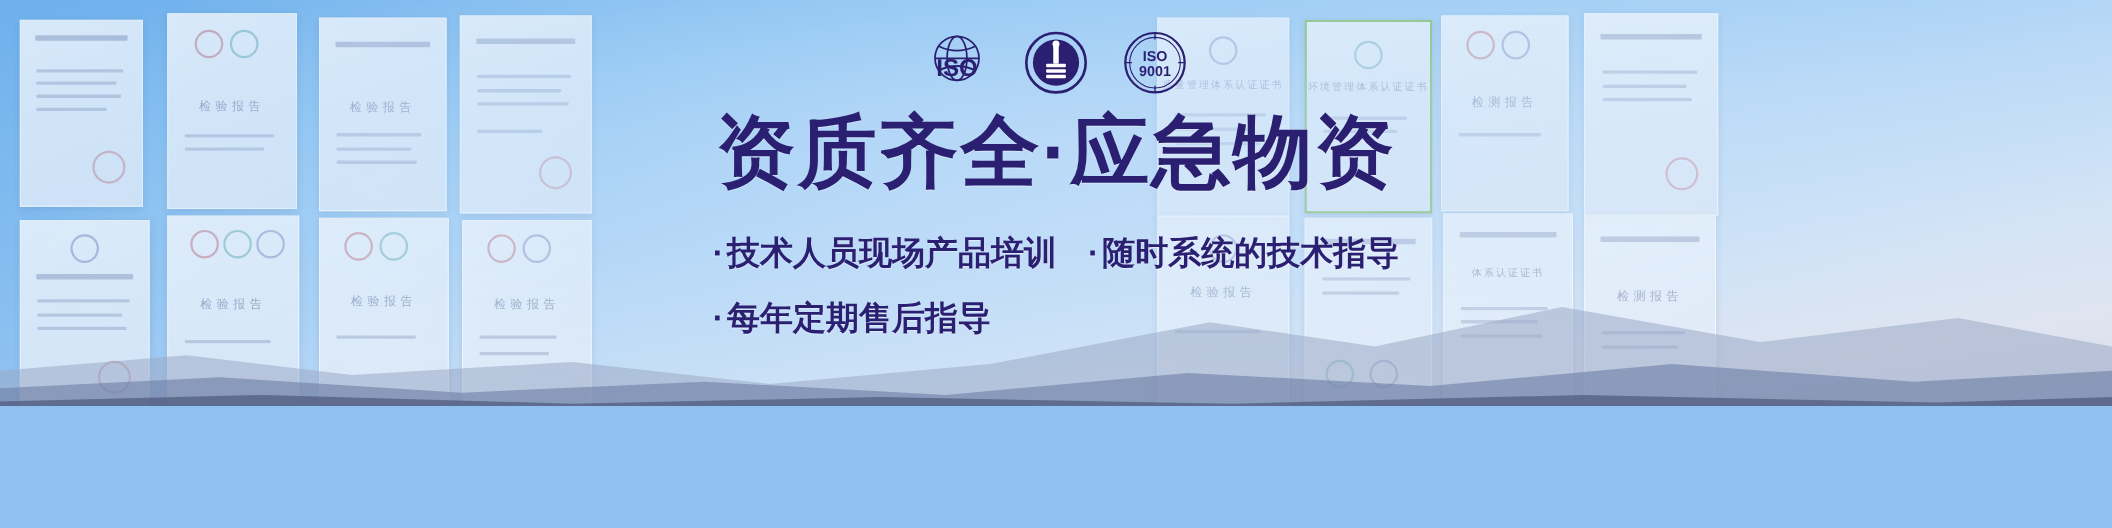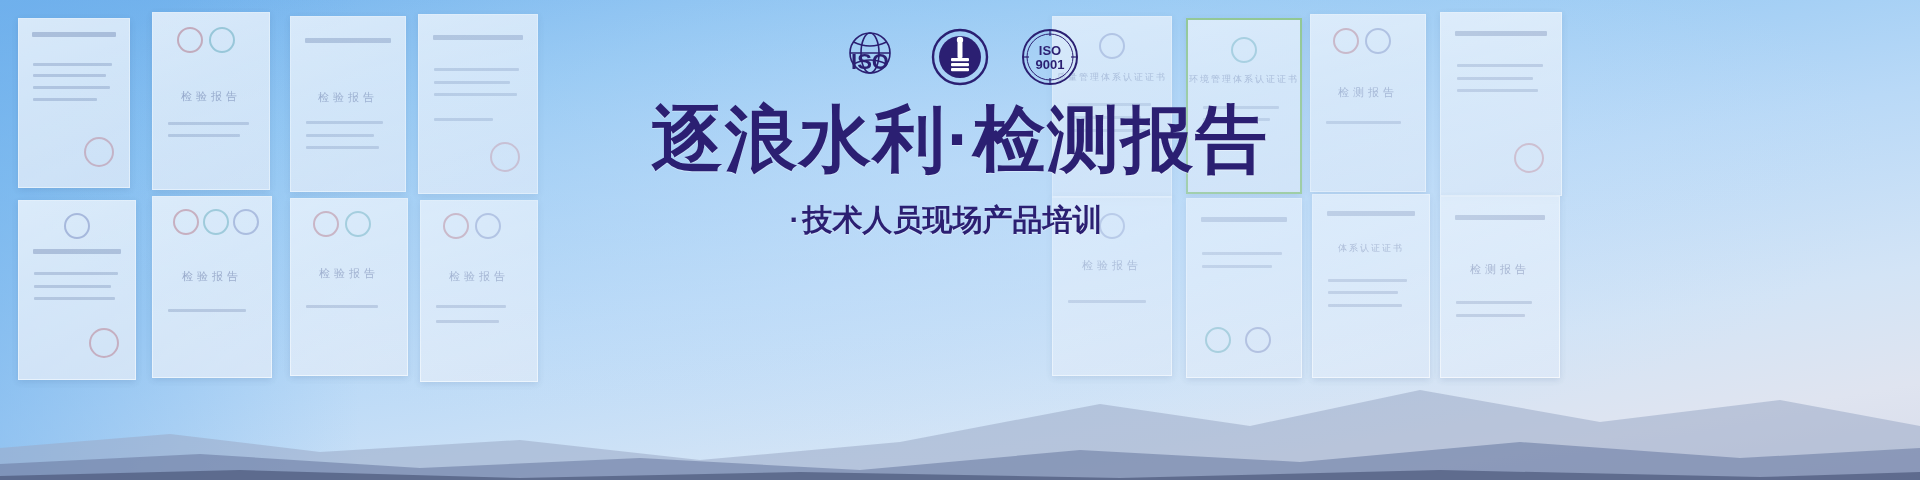--- a/index.html
+++ b/index.html
@@ -2,21 +2,21 @@
 <html><head>
 <meta charset="utf-8">
 <style>
   * { margin:0; padding:0; box-sizing:border-box; }
   html,body { width:1920px; height:480px; overflow:hidden; }
   body {
     font-family:"Liberation Sans","DejaVu Sans",sans-serif;
     background:#8fc0ef;
   }
   #banner {
-    position:relative; width:1920px; height:480px; overflow:hidden;
+    position:relative; width:1920px; height:369px; overflow:hidden;
     background:linear-gradient(170deg,#6fb0ec 0%,#8cc4f2 22%,#b9d9f7 52%,#d3e4f6 74%,#dfe4f0 88%,#d8dcea 100%);
   }
   
   .wash {
     position:absolute; inset:0;
     background:radial-gradient(ellipse 70% 90% at 50% 35%,rgba(198,224,250,.55) 0%,rgba(150,196,240,0) 70%);
     pointer-events:none;
   }
   .leftglow{
     position:absolute; left:0; top:0; width:360px; height:480px;
@@ -78,21 +78,21 @@
   .subtitle-bar {
     margin-top:14px;
     background:#2b1f72;
     color:#ffffff;
     font-size:40px; font-weight:bold;
     letter-spacing:1px;
     padding:6px 22px 9px;
     white-space:nowrap;
   }
   .features {
-    margin-top:22px;
+    margin-top:32px;
     display:grid;
     grid-template-columns:auto auto;
     column-gap:28px;
     row-gap:18px;
   }
   .feat {
     font-size:30px; font-weight:bold; color:#2b1f72;
     white-space:nowrap;
     text-shadow:0 1px 1px rgba(255,255,255,.45);
   }
@@ -275,21 +275,23 @@
           <line x1="30" y1="3" x2="30" y2="9"></line>
           <line x1="30" y1="51" x2="30" y2="57"></line>
           <line x1="3" y1="30" x2="9" y2="30"></line>
           <line x1="51" y1="30" x2="57" y2="30"></line>
         </g>
         <text x="30" y="28" font-family="'Liberation Sans',sans-serif" font-size="13" font-weight="bold" fill="#2b1f72" text-anchor="middle">ISO</text>
         <text x="30" y="42" font-family="'Liberation Sans',sans-serif" font-size="13" font-weight="bold" fill="#2b1f72" text-anchor="middle">9001</text>
       </svg>
     </div>
 
-    <div class="title">逐浪水利·检测报告</div>
+    <div class="title">资质齐全·应急物资</div>
 
 
     <div class="features">
       <div class="feat"><span class="dot">·</span><span>技术人员现场产品培训</span></div>
+      <div class="feat"><span class="dot">·</span><span>随时系统的技术指导</span></div>
+      <div class="feat"><span class="dot">·</span><span>每年定期售后指导</span></div>
     </div>
 
   </div>
 </div>
 
 </body></html>

